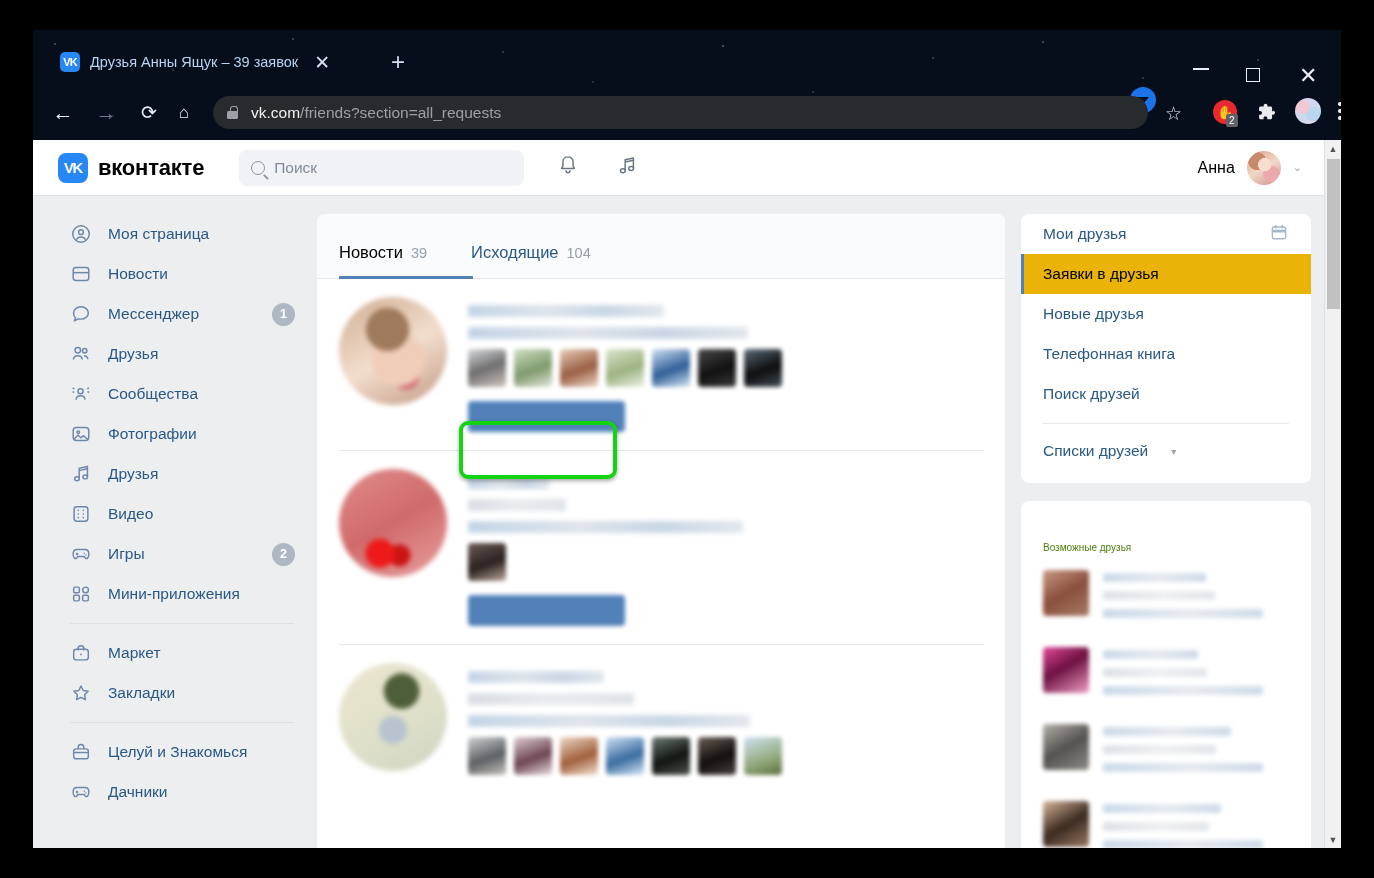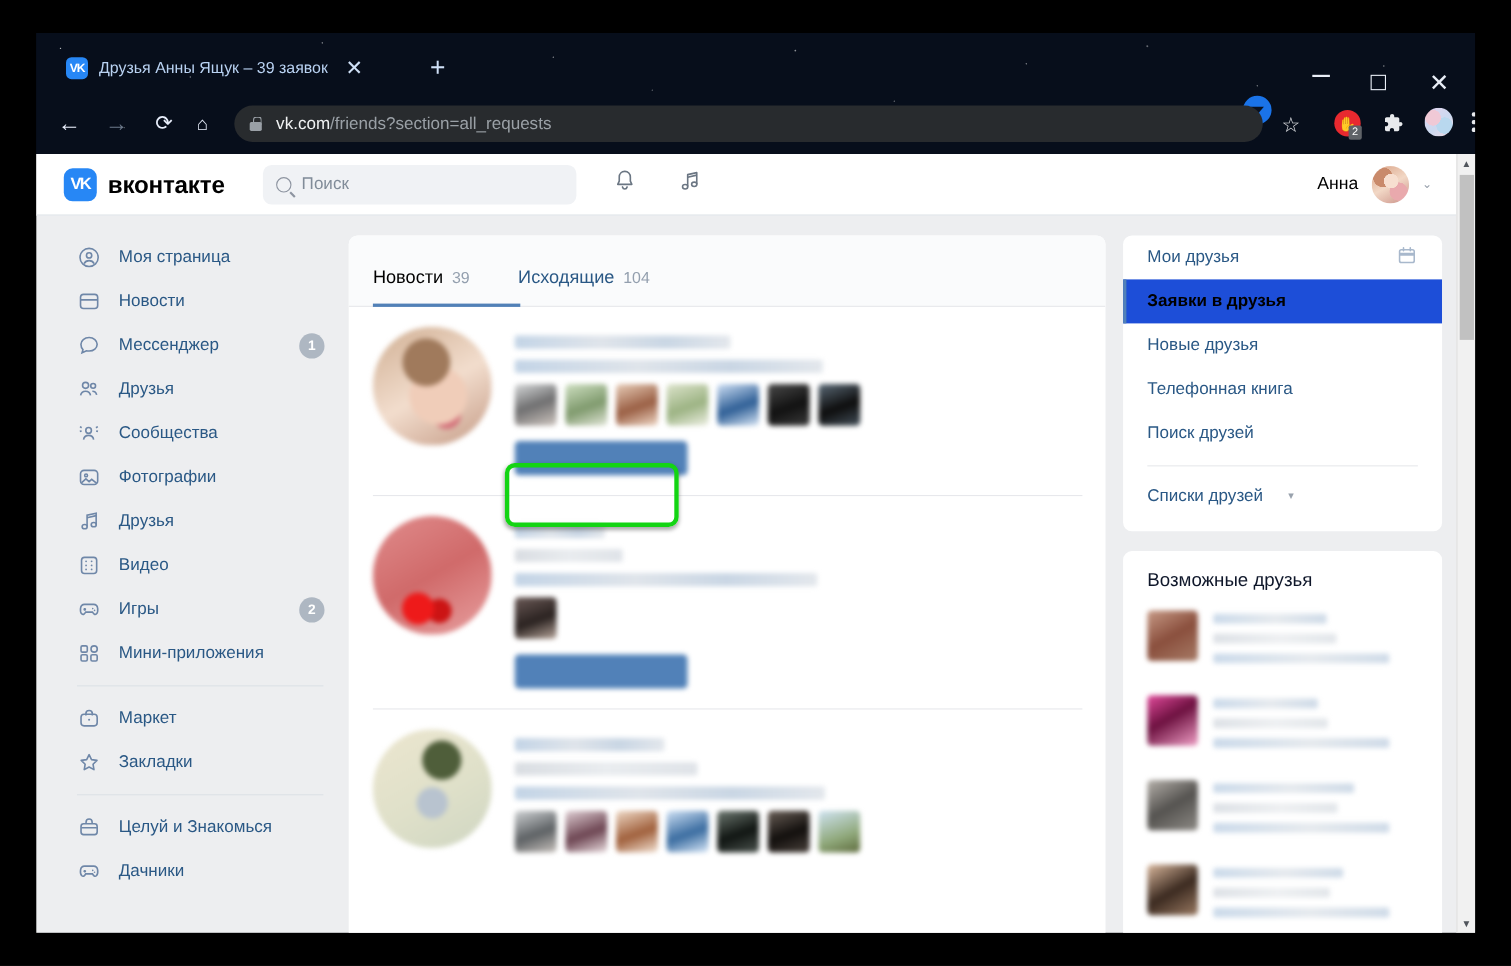--- a/index.html
+++ b/index.html
@@ -197,25 +197,25 @@
   .mini { width:38px;height:38px;border-radius:4px; filter:blur(2.2px); }
   .reqbtn { width:157px; height:31px; border-radius:4px;
             background:#5181b8; filter:blur(2.2px); }
   .divider { height:1px; background:#e7e8ec; margin:18px 0 0 22px; width:645px; }
 
   
   #rightcol { position:absolute; left:988px; top:18px; width:290px; }
   .card { background:#fff; border-radius:8px; overflow:hidden; margin-bottom:18px; }
   .rlink { display:flex; align-items:center; height:40px; padding:0 22px;
            font-size:15.5px; color:#2a5885; cursor:pointer; position:relative;gap:16px; }
-  .rlink.active { background:#1d4ed8; color:#000; font-weight:bold; }
+  .rlink.active { background:#eab308; color:#000; font-weight:normal; }
   .rlink.active::before { content:""; position:absolute; left:0; top:0; bottom:0; width:3px; background:#5181b8; }
   .rlink .cal { margin-left:auto; }
   .card-sep { height:1px; background:#e7e8ec; margin:9px 22px; }
-  .rtitle { font-size:17px; color:#0f172a; padding:17px 22px 11px; }
+  .rtitle { font-size:10px; color:#4d7c0f; padding:17px 22px 11px;margin-top:24px; }
   .sugg { display:flex; gap:14px; padding:6px 22px 14px; align-items:flex-start; cursor:pointer; }
   .sugg .sav { width:46px;height:46px;border-radius:4px;flex:none; filter:blur(2.2px); }
   .sugg .slines { flex:1; padding-top:3px; }
   .sline { height:9px; border-radius:2px; margin-bottom:9px; filter:blur(2.2px);
            background:linear-gradient(90deg,#cbdaea,#e6eaee 55%,#cfdbe8); }
   .sline.g { background:linear-gradient(90deg,#dde1e6,#eef0f2 55%,#e2e6ea); }
 
   
   #pscroll { position:absolute; right:0; top:0; width:17px; height:708px; background:#f1f1f1;
              border-left:1px solid #e0e0e0; }

